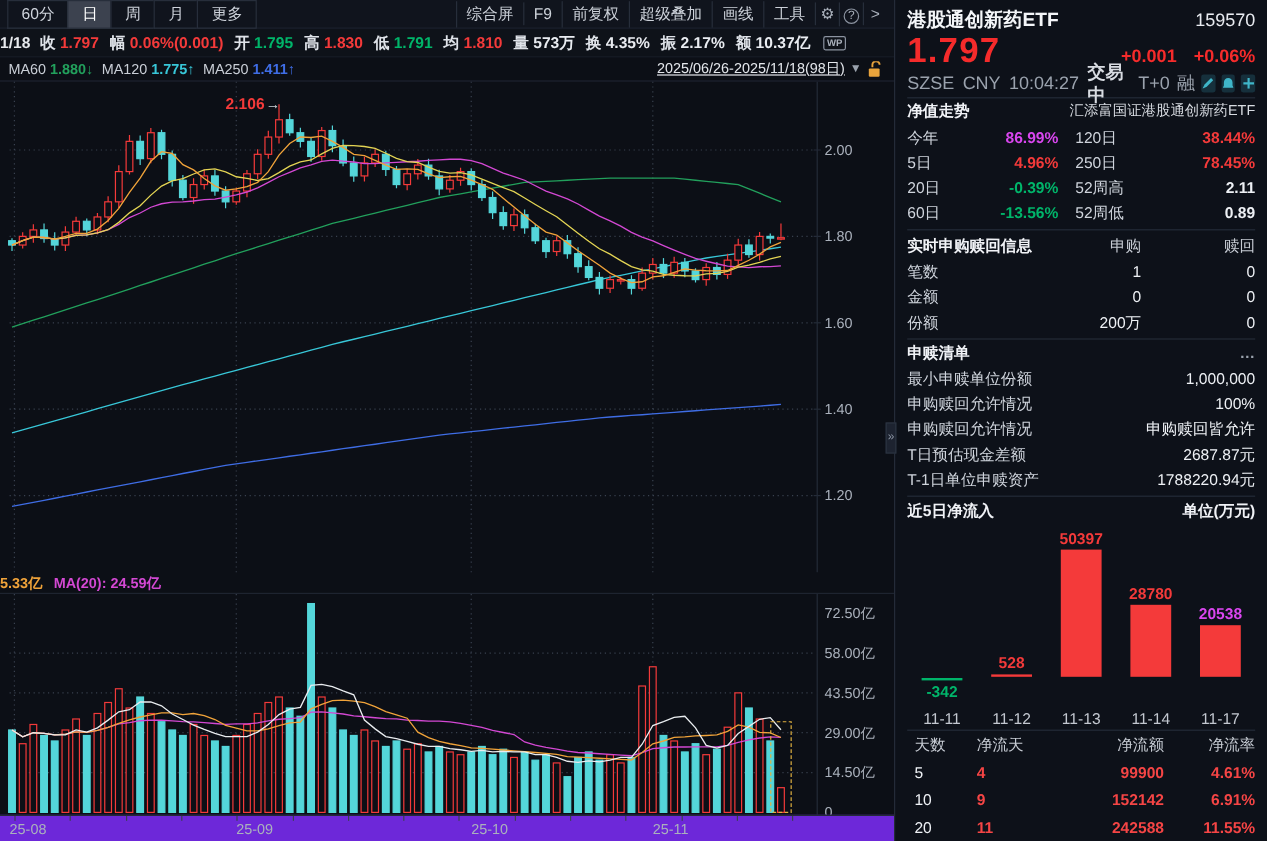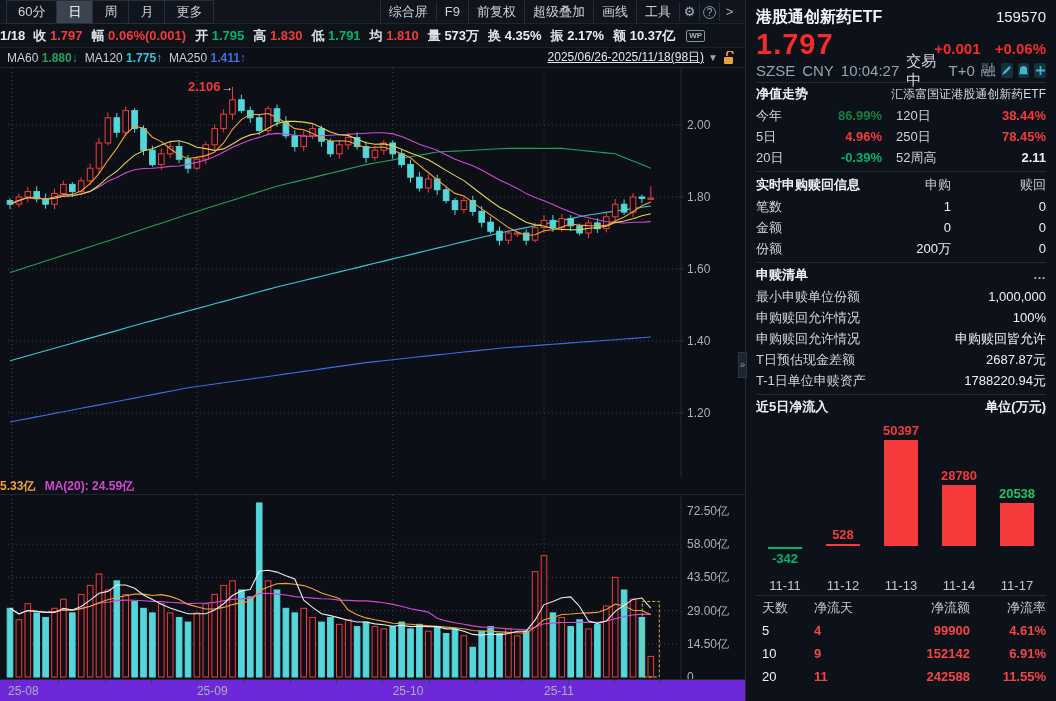--- a/index.html
+++ b/index.html
@@ -54,21 +54,21 @@
   
   .rp-title-row { display:flex; align-items:baseline; margin-top:7px; height:22px; }
   .rp-title { font-size:16px; font-weight:bold; color:#f4f6f9; }
   .rp-code { margin-left:auto; font-size:15px; color:#e9ecf1; }
   .rp-price-row { display:flex; align-items:baseline; height:30px; }
   .rp-price { font-size:29px; font-weight:bold; color:#f52b2b; letter-spacing:1px; line-height:30px; }
   .rp-chg { margin-left:auto; font-size:15px; font-weight:bold; color:#f52b2b; }
   .rp-chg span { margin-left:10px; }
   .rp-info { display:flex; align-items:center; height:24px; font-size:15px; color:#9aa2ad; border-bottom:1px solid #242b38; }
   .rp-info .sp { margin-right:7px; }
-  .rp-info .status { color:#d8dce2; }
+  .rp-info .status { color:#d8dce2;font-weight:bold; }
   .rp-ico { width:15px; height:15px; margin-left:5px; background:#16303c; border-radius:2px;
     display:inline-flex; align-items:center; justify-content:center; cursor:pointer; }
   .rp-sec-head { display:flex; align-items:center; height:22px; font-size:13px; font-weight:bold; color:#f0f2f6; }
   .rp-sec-head .hr { margin-left:auto; font-weight:bold; }
   .nav-fund { margin-left:auto; font-weight:normal; font-size:12px; color:#d8dce2; }
   .perf-row { display:flex; height:21px; line-height:21px; font-size:13px; }
   .perf-row .pl { width:44px; color:#cfd4dc; }
   .perf-row .pv { width:82px; text-align:right; font-weight:bold; }
   .perf-row .pl2 { width:60px; margin-left:14px; color:#cfd4dc; }
   .perf-row .pv2 { flex:1; text-align:right; font-weight:bold; }
@@ -497,36 +497,42 @@
         </span>
     </div>
 
     <div class="rp-sec-head">
       <span>净值走势</span>
       <span class="nav-fund">汇添富国证港股通创新药ETF</span>
     </div>
     <div id="perf-rows">
         <div class="perf-row">
           <span class="pl">今年</span>
-          <span class="pv" style="color: #15803d;">86.99%</span>
+          <span class="pv" style="color: #d946ef;">86.99%</span>
           <span class="pl2">120日</span>
           <span class="pv2" style="color: rgb(244, 58, 58);">38.44%</span>
         </div>
         <div class="perf-row">
           <span class="pl">5日</span>
           <span class="pv" style="color: rgb(244, 58, 58);">4.96%</span>
           <span class="pl2">250日</span>
           <span class="pv2" style="color: rgb(244, 58, 58);">78.45%</span>
         </div>
         <div class="perf-row">
           <span class="pl">20日</span>
           <span class="pv" style="color: rgb(0, 181, 106);">-0.39%</span>
           <span class="pl2">52周高</span>
           <span class="pv2" style="color: rgb(238, 241, 245);">2.11</span>
         </div>
+        <div class="perf-row">
+          <span class="pl">60日</span>
+          <span class="pv" style="color: rgb(0, 181, 106);">-13.56%</span>
+          <span class="pl2">52周低</span>
+          <span class="pv2" style="color: rgb(238, 241, 245);">0.89</span>
+        </div>
       </div>
     <div class="sec-border"></div>
 
     <div class="rt-head">
       <span class="h0">实时申购赎回信息</span>
       <span class="h1">申购</span>
       <span class="h2">赎回</span>
     </div>
     <div id="rt-rows">
         <div class="rt-row">
@@ -591,21 +597,21 @@
         <div class="flow-col" style="left: 116px; width: 58px;">
           <div class="flow-bar" style="left: 12px; width: 34px; height: 106.099px; top: 18.9011px; background: rgb(244, 58, 58);"></div>
           <div class="flow-val" style="top: 1.90105px; color: rgb(244, 58, 58);">50397</div>
         </div>
         <div class="flow-col" style="left: 174px; width: 58px;">
           <div class="flow-bar" style="left: 12px; width: 34px; height: 60.5895px; top: 64.4105px; background: rgb(244, 58, 58);"></div>
           <div class="flow-val" style="top: 47.4105px; color: rgb(244, 58, 58);">28780</div>
         </div>
         <div class="flow-col" style="left: 232px; width: 58px;">
           <div class="flow-bar" style="left: 12px; width: 34px; height: 43.2379px; top: 81.7621px; background: rgb(244, 58, 58);"></div>
-          <div class="flow-val" style="top: 64.7621px; color: #22c55e;">20538</div>
+          <div class="flow-val" style="top: 64.7621px; color: #d946ef;">20538</div>
         </div>
       </div>
     <div class="flow-dates" id="flow-dates">
         <span>11-11</span>
         <span>11-12</span>
         <span>11-13</span>
         <span>11-14</span>
         <span>11-17</span>
       </div>
     <div class="ft-border"></div>

